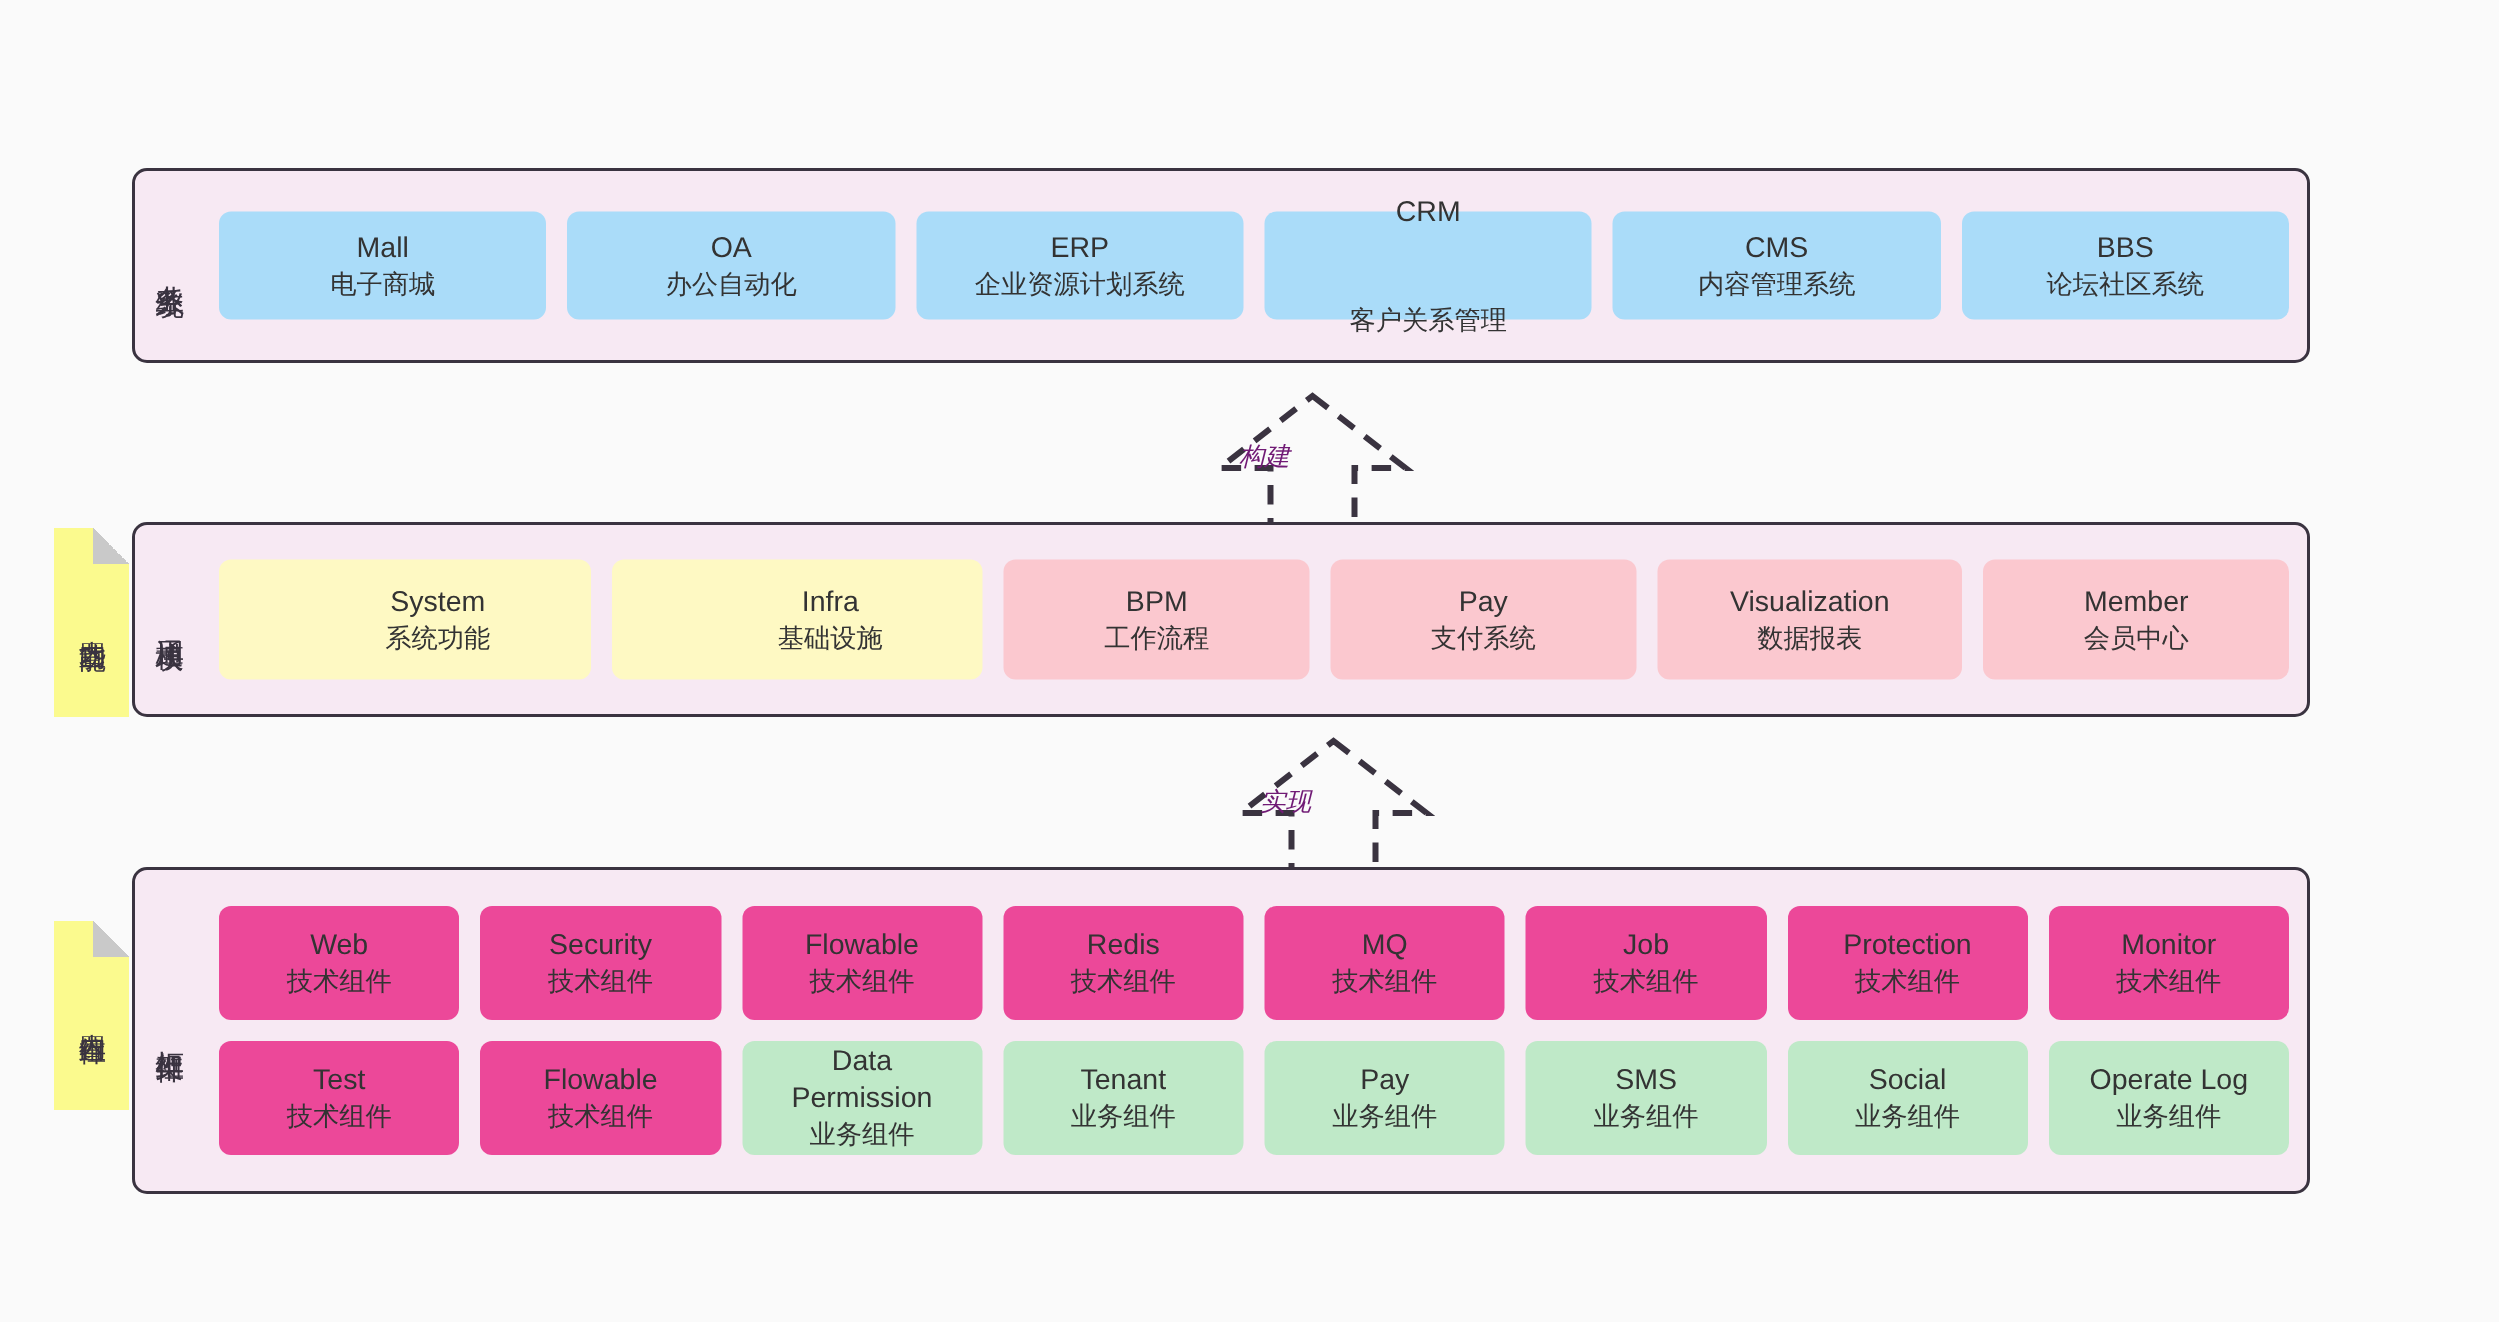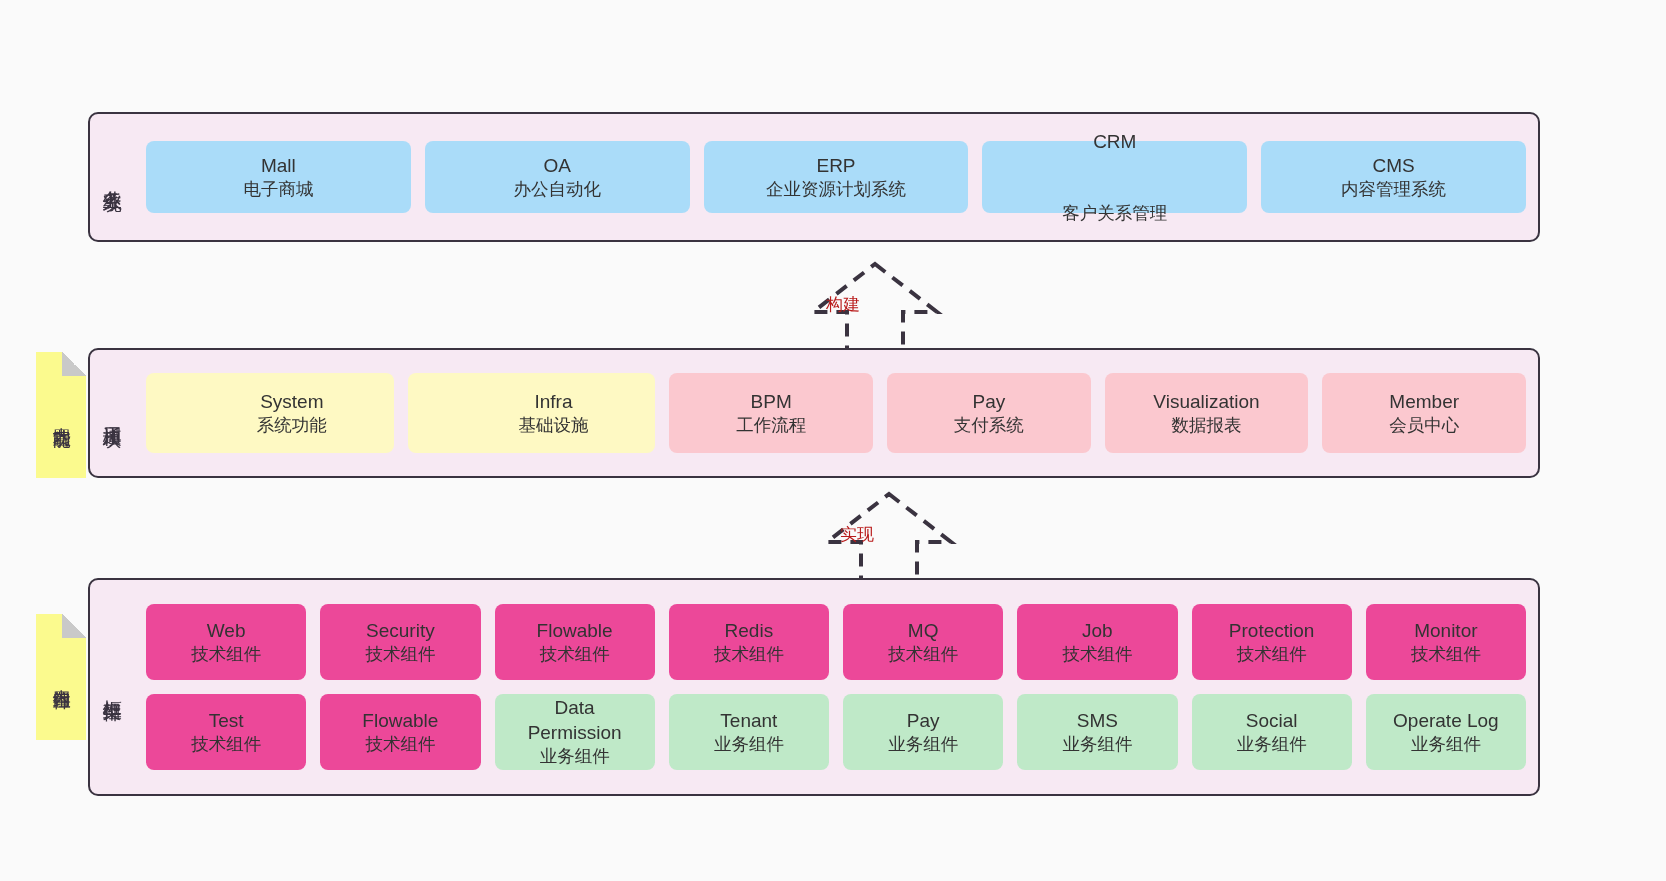--- a/index.html
+++ b/index.html
@@ -111,24 +111,25 @@
 
   
   .arrow {
     position: absolute;
     pointer-events: none;
   }
   .arrow svg { display: block; overflow: visible; }
   .arrow-label {
     position: absolute;
     font-size: 17px;
-    color: #b91c1c;
+    color: #701a75;
     background: transparent;
     white-space: nowrap;
     user-select: none;
+    font-style: italic;
   }
 </style>
 </head>
 <body>
 
 <div id="canvas">
 
   <div class="layer" id="layer-business" style="left:88px; top:112px; width:1452px; height:130px;">
     <div class="layer-title">业务系统</div>
     <div class="layer-body">
@@ -152,20 +153,24 @@
         <div class="cell c-blue" style="height:72px;gap:48px;">
           <span class="en">CRM</span>
           <span class="cn">客户关系管理</span>
         </div>
 
         <div class="cell c-blue" style="height:72px;">
           <span class="en">CMS</span>
           <span class="cn">内容管理系统</span>
         </div>
 
+        <div class="cell c-blue" style="height:72px;">
+          <span class="en">BBS</span>
+          <span class="cn">论坛社区系统</span>
+        </div>
 
       </div>
     </div>
   </div>
 
   <div class="arrow" style="left:800px; top:262px; width:150px; height:90px;">
     <svg width="150" height="90" viewBox="0 0 150 90">
       <path d="M 75 2 L 137 50 L 103 50 L 103 88 L 47 88 L 47 50 L 13 50 Z" fill="none" stroke="#3a3340" stroke-width="4" stroke-dasharray="13 9" stroke-linejoin="miter"></path>
     </svg>
     <span class="arrow-label" style="left:26px; top:31px;">构建</span>

